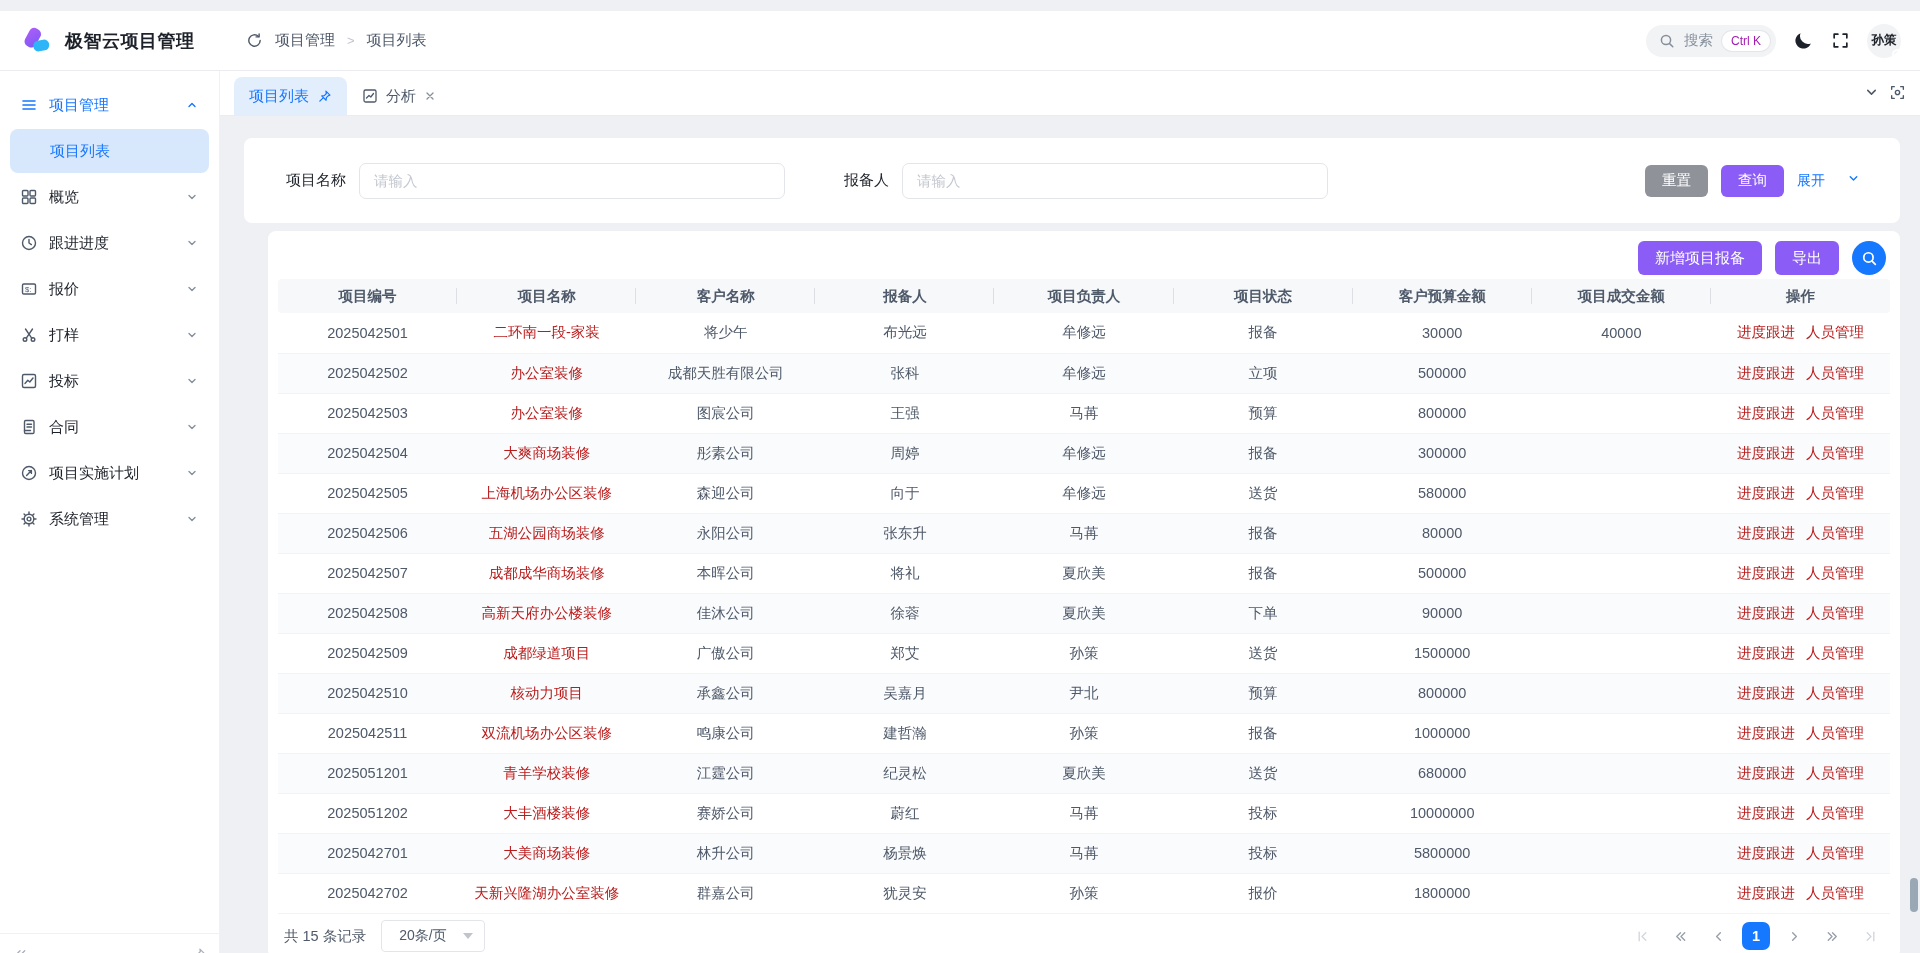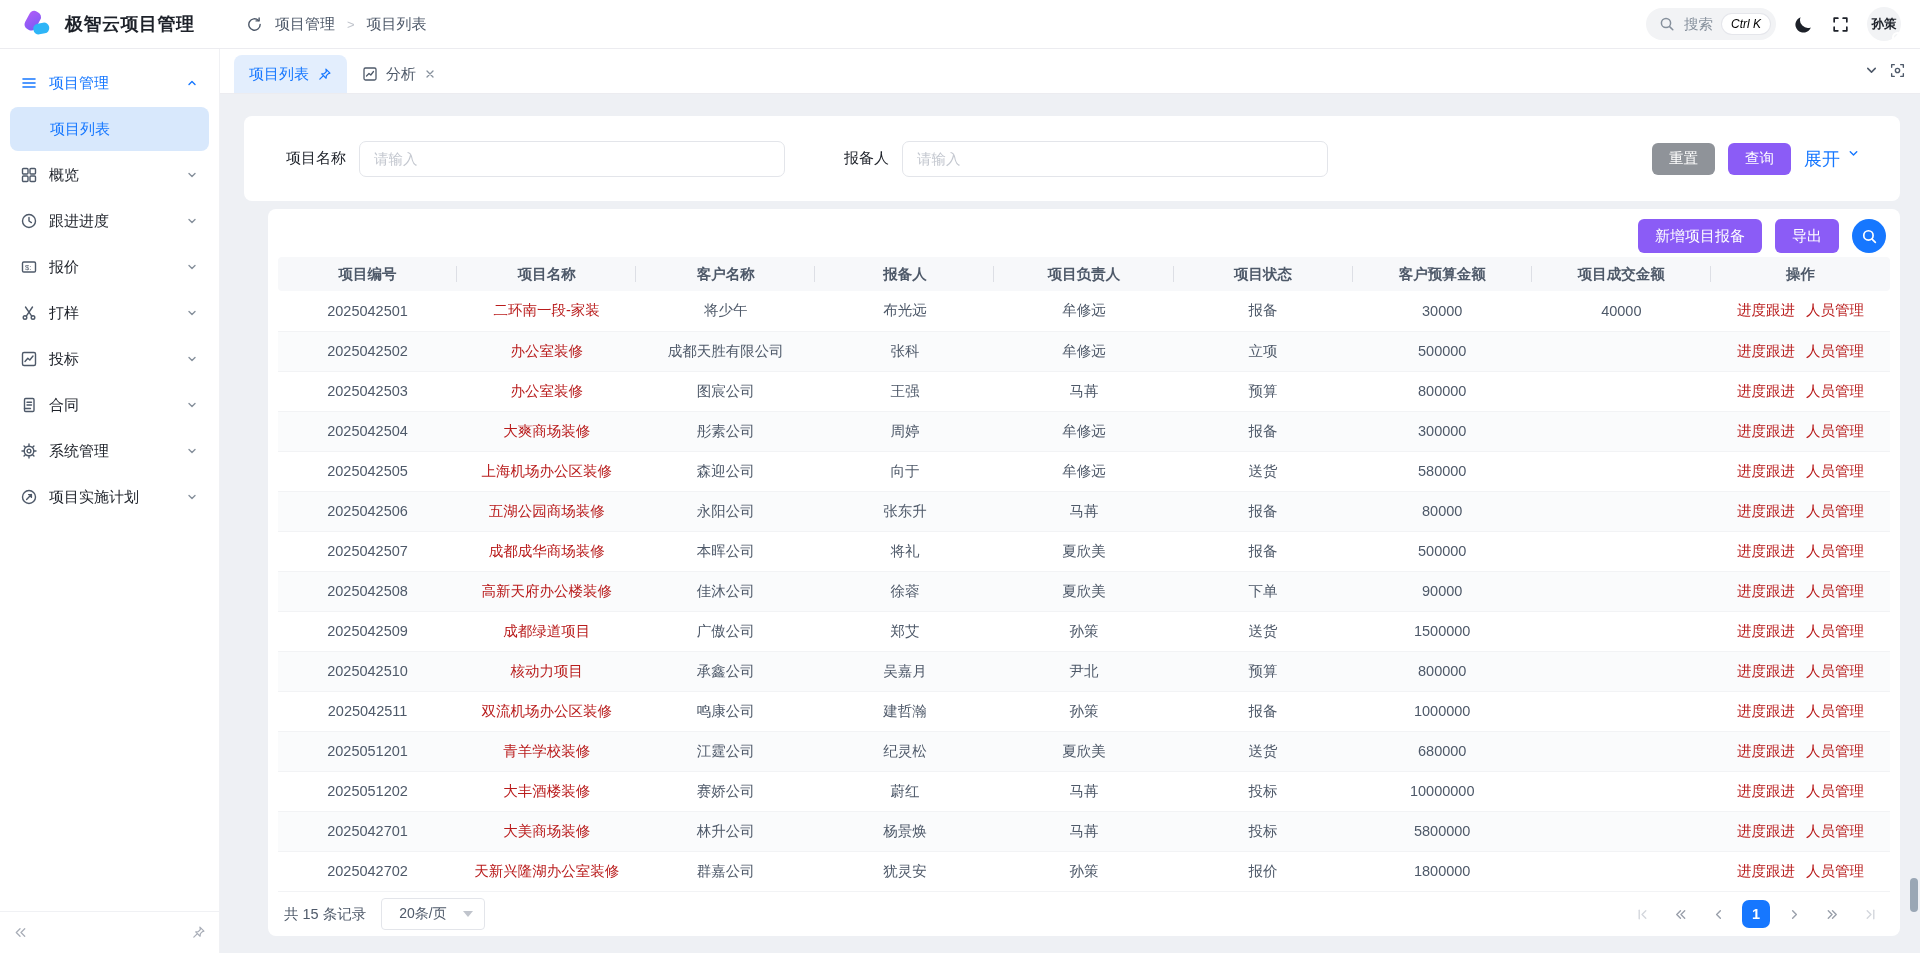--- a/index.html
+++ b/index.html
@@ -6,29 +6,29 @@
   * { margin:0; padding:0; box-sizing:border-box; }
   html,body { width:1920px; height:953px; overflow:hidden; }
   body {
     font-family:"Liberation Sans","DejaVu Sans",sans-serif;
     background:#eef0f4; color:#303133; font-size:15px;
   }
   svg { display:block; }
   .icon-btn { background:none; border:none; cursor:pointer; display:flex; align-items:center; justify-content:center; color:#4e5969; }
 
   
-  .topbar { height:49px; background:#fff; border-bottom:1px solid #ececf0; display:flex; align-items:center; position:relative; z-index:10; }
+  .topbar { height:60px; background:#fff; border-bottom:1px solid #ececf0; display:flex; align-items:center; position:relative; z-index:10;margin-top:11px; }
   .topbar-left { width:220px; flex:0 0 220px; display:flex; align-items:center; gap:11px; padding-left:20px; }
   .app-title { font-size:18px; font-weight:700; color:#1d2129; letter-spacing:.5px; white-space:nowrap; }
   .breadcrumb-wrap { display:flex; align-items:center; gap:12px; margin-left:26px; color:#4e5969; }
   .crumb { font-size:15px; color:#4e5969; cursor:pointer; }
   .crumb-sep { color:#c0c4cc; font-size:13px; }
   .topbar-right { margin-left:auto; display:flex; align-items:center; gap:17px; padding-right:19px; }
   .search-pill { height:32px; background:#f2f3f5; border-radius:16px; border:none; display:flex; align-items:center; gap:9px; padding:0 6px 0 13px; cursor:pointer; color:#86909c; font-size:14.5px; font-family:inherit; }
-  .kbd { background:#fff; border-radius:11px; box-shadow:0 0 0 1px #e5e6eb; padding:3px 9px; font-size:12px; color:#000000; white-space:nowrap;font-style:italic; }
+  .kbd { background:#fff; border-radius:11px; box-shadow:0 0 0 1px #e5e6eb; padding:3px 9px; font-size:12px; color:#a21caf; white-space:nowrap; }
   .avatar { width:34px; height:34px; border-radius:50%; background:#f2f3f5; display:flex; align-items:center; justify-content:center; font-size:12.5px; font-weight:700; color:#1d2129; position:relative; cursor:pointer; }
   .status-dot { position:absolute; right:-2px; bottom:-2px; width:11px; height:11px; border-radius:50%; border:2px solid #fff; }
 
   
   .body-row { display:flex; height:904px; }
 
   
   .sidebar { width:220px; flex:0 0 220px; background:#fff; border-right:1px solid #f0f1f4; display:flex; flex-direction:column; }
   .menu { flex:1; padding:12px 10px 0; overflow:hidden; }
   .menu-item { height:44px; display:flex; align-items:center; gap:11px; padding:0 10px; border-radius:8px; font-size:15px; color:#1d2129; cursor:pointer; margin-bottom:2px; }
@@ -54,21 +54,21 @@
   
   .filter-card { flex:0 0 85px; display:flex; align-items:center; padding:0 40px 0 42px; }
   .field { display:flex; align-items:center; gap:13px; margin-right:59px; }
   .field-label { font-size:15px; color:#1d2129; white-space:nowrap; }
   .text-input { width:426px; height:36px; border:1px solid #e3e5ea; border-radius:7px; padding:0 14px; font-size:14.5px; color:#303133; font-family:inherit; outline:none; background:#fff; }
   .text-input::placeholder { color:#c3c7cf; }
   .filter-actions { margin-left:auto; display:flex; align-items:center; gap:13px; }
   .btn { height:32px; border:none; border-radius:6px; padding:0 17px; font-size:14.5px; color:#fff; cursor:pointer; font-family:inherit; white-space:nowrap; }
   .btn-gray { background:#8f9399; }
   .btn-primary { background:#8b5cf6; }
-  .link-btn { background:none; border:none; color:#1677ff; font-size:18px; display:flex; gap:7px; cursor:pointer; font-family:inherit; }
+  .link-btn { background:none; border:none; color:#1677ff; font-size:14px; display:flex; gap:22px; cursor:pointer; font-family:inherit; }
 
   
   .table-card { flex:1; display:flex; flex-direction:column; padding:6px 10px; overflow:hidden;margin-left:24px; }
   .table-toolbar { height:42px; flex:0 0 42px; display:flex; align-items:center; justify-content:flex-end; gap:13px; padding:0 4px; }
   .btn-round { width:34px; height:34px; border-radius:50%; background:#1677ff; border:none; display:flex; align-items:center; justify-content:center; cursor:pointer; }
 
   table { width:100%; border-collapse:collapse; table-layout:fixed; }
   thead th { height:34px; background:#f7f8fa; color:#4e5969; font-weight:700; font-size:14.5px; position:relative; }
   thead th:first-child { border-radius:4px 0 0 4px; }
   thead th:last-child { border-radius:0 4px 4px 0; }
@@ -270,45 +270,45 @@
         <span class="chev">
             <svg width="14" height="14" viewBox="0 0 14 14">
               <polyline points="4,5.5 7,8.5 10,5.5" fill="none" stroke="currentColor" stroke-width="1.4" stroke-linecap="round" stroke-linejoin="round"></polyline>
             </svg>
           </span>
       </div>
 
       <div class="menu-item">
         <span class="mi-icon">
           <svg width="18" height="18" viewBox="0 0 18 18">
+              <g fill="none" stroke="currentColor" stroke-width="1.4" stroke-linecap="round" stroke-linejoin="round">
+                <circle cx="9" cy="9" r="6.5"></circle>
+                <path d="M6.6 11.4 11.4 6.6M11.4 6.6H8.6M11.4 6.6v2.8"></path>
+              </g>
+            </svg>
+        </span>
+        <span>项目实施计划</span>
+        <span class="chev">
+            <svg width="14" height="14" viewBox="0 0 14 14">
+              <polyline points="4,5.5 7,8.5 10,5.5" fill="none" stroke="currentColor" stroke-width="1.4" stroke-linecap="round" stroke-linejoin="round"></polyline>
+            </svg>
+          </span>
+      </div>
+
+      <div class="menu-item">
+        <span class="mi-icon">
+          <svg width="18" height="18" viewBox="0 0 18 18">
               <g fill="none" stroke="currentColor" stroke-width="1.4" stroke-linecap="round">
                 <circle cx="9" cy="9" r="4.8"></circle>
                 <circle cx="9" cy="9" r="1.9"></circle>
                 <path d="M9 2v2.2M9 13.8V16M2 9h2.2M13.8 9H16M4.05 4.05l1.55 1.55M12.4 12.4l1.55 1.55M13.95 4.05 12.4 5.6M5.6 12.4l-1.55 1.55"></path>
               </g>
             </svg>
         </span>
         <span>系统管理</span>
-        <span class="chev">
-            <svg width="14" height="14" viewBox="0 0 14 14">
-              <polyline points="4,5.5 7,8.5 10,5.5" fill="none" stroke="currentColor" stroke-width="1.4" stroke-linecap="round" stroke-linejoin="round"></polyline>
-            </svg>
-          </span>
-      </div>
-
-      <div class="menu-item">
-        <span class="mi-icon">
-          <svg width="18" height="18" viewBox="0 0 18 18">
-              <g fill="none" stroke="currentColor" stroke-width="1.4" stroke-linecap="round" stroke-linejoin="round">
-                <circle cx="9" cy="9" r="6.5"></circle>
-                <path d="M6.6 11.4 11.4 6.6M11.4 6.6H8.6M11.4 6.6v2.8"></path>
-              </g>
-            </svg>
-        </span>
-        <span>项目实施计划</span>
         <span class="chev">
             <svg width="14" height="14" viewBox="0 0 14 14">
               <polyline points="4,5.5 7,8.5 10,5.5" fill="none" stroke="currentColor" stroke-width="1.4" stroke-linecap="round" stroke-linejoin="round"></polyline>
             </svg>
           </span>
       </div>
     </nav>
     <div class="sidebar-footer">
       <button class="icon-btn" style="color:#a9aeb8">
         <span>

